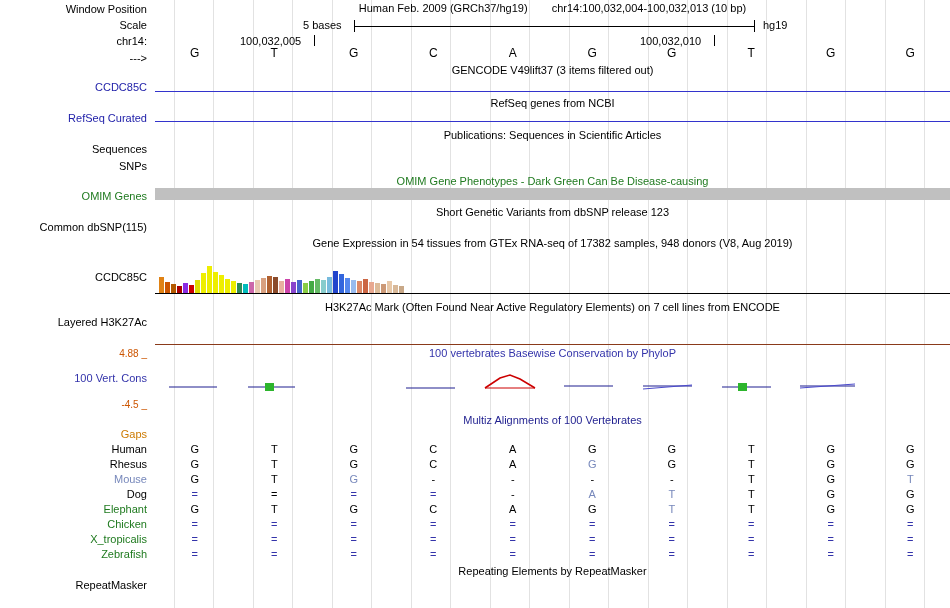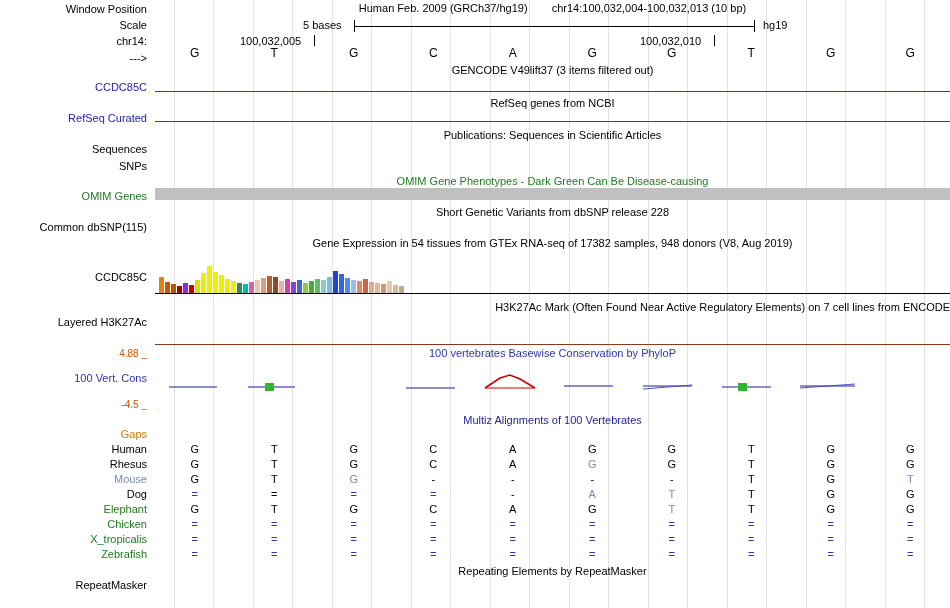--- a/index.html
+++ b/index.html
@@ -220,21 +220,21 @@
     <div class="bluebar" style="left:0;top:91px;width:795px;"></div>
 
     <div class="centered" style="top:97px;">RefSeq genes from NCBI</div>
     <div class="bluebar" style="left:0;top:121px;width:795px;"></div>
 
     <div class="centered" style="top:129px;">Publications: Sequences in Scientific Articles</div>
 
     <div class="centered green-title" style="top:175px;">OMIM Gene Phenotypes - Dark Green Can Be Disease-causing</div>
     <div class="graybar" style="left:0;top:188px;width:795px;"></div>
 
-    <div class="centered" style="top:206px;">Short Genetic Variants from dbSNP release 228</div>
+    <div class="centered" style="top:206px;">Short Genetic Variants from dbSNP release 123</div>
 
     <div class="centered" style="top:237px;">Gene Expression in 54 tissues from GTEx RNA-seq of 17382 samples, 948 donors (V8, Aug 2019)</div>
     <div class="gtex-wrap" id="gtex-bars" style="left:4px;top:253px;height:40px;width:260px;">
         <div class="gtex-bar" style="left: 0px; width: 5px; height: 16px; background: rgb(224, 130, 20);"></div>
         <div class="gtex-bar" style="left: 6px; width: 5px; height: 11px; background: rgb(204, 85, 0);"></div>
         <div class="gtex-bar" style="left: 12px; width: 5px; height: 9px; background: rgb(179, 89, 0);"></div>
         <div class="gtex-bar" style="left: 18px; width: 5px; height: 7px; background: rgb(170, 0, 0);"></div>
         <div class="gtex-bar" style="left: 24px; width: 5px; height: 10px; background: rgb(138, 43, 226);"></div>
         <div class="gtex-bar" style="left: 30px; width: 5px; height: 8px; background: rgb(204, 0, 0);"></div>
         <div class="gtex-bar" style="left: 36px; width: 5px; height: 13px; background: rgb(221, 221, 0);"></div>
@@ -268,21 +268,21 @@
         <div class="gtex-bar" style="left: 204px; width: 5px; height: 14px; background: rgb(204, 102, 68);"></div>
         <div class="gtex-bar" style="left: 210px; width: 5px; height: 11px; background: rgb(232, 168, 144);"></div>
         <div class="gtex-bar" style="left: 216px; width: 5px; height: 10px; background: rgb(221, 187, 153);"></div>
         <div class="gtex-bar" style="left: 222px; width: 5px; height: 9px; background: rgb(204, 153, 119);"></div>
         <div class="gtex-bar" style="left: 228px; width: 5px; height: 12px; background: rgb(232, 200, 168);"></div>
         <div class="gtex-bar" style="left: 234px; width: 5px; height: 8px; background: rgb(216, 184, 152);"></div>
         <div class="gtex-bar" style="left: 240px; width: 5px; height: 7px; background: rgb(200, 168, 136);"></div>
       </div>
     <div class="hline" style="top:293px;"></div>
 
-    <div class="centered" style="top:301px;text-align:right;">H3K27Ac Mark (Often Found Near Active Regulatory Elements) on 7 cell lines from ENCODE</div>
+    <div class="centered" style="top:301px;">H3K27Ac Mark (Often Found Near Active Regulatory Elements) on 7 cell lines from ENCODE</div>
     <div class="brownline" style="left:0;top:344px;width:795px;"></div>
 
     <div class="centered" style="top:347px;color:#3333aa;">100 vertebrates Basewise Conservation by PhyloP</div>
     <svg style="position:absolute;left:0;top:370px;" width="795" height="32">
       <line x1="14" y1="17" x2="62" y2="17" stroke="#1f1f8f" stroke-width="1.2"></line>
       <line x1="93" y1="17" x2="140" y2="17" stroke="#1f1f8f" stroke-width="1.2"></line>
       <rect x="110" y="13" width="9" height="8" fill="#2db52d"></rect>
       <line x1="251" y1="18" x2="300" y2="18" stroke="#1f1f8f" stroke-width="1.2"></line>
       <path d="M330 18 L345 8 L355 5 L365 9 L380 18" fill="none" stroke="#cc0000" stroke-width="1.6"></path>
       <line x1="330" y1="18" x2="380" y2="18" stroke="#cc0000" stroke-width="1"></line>

